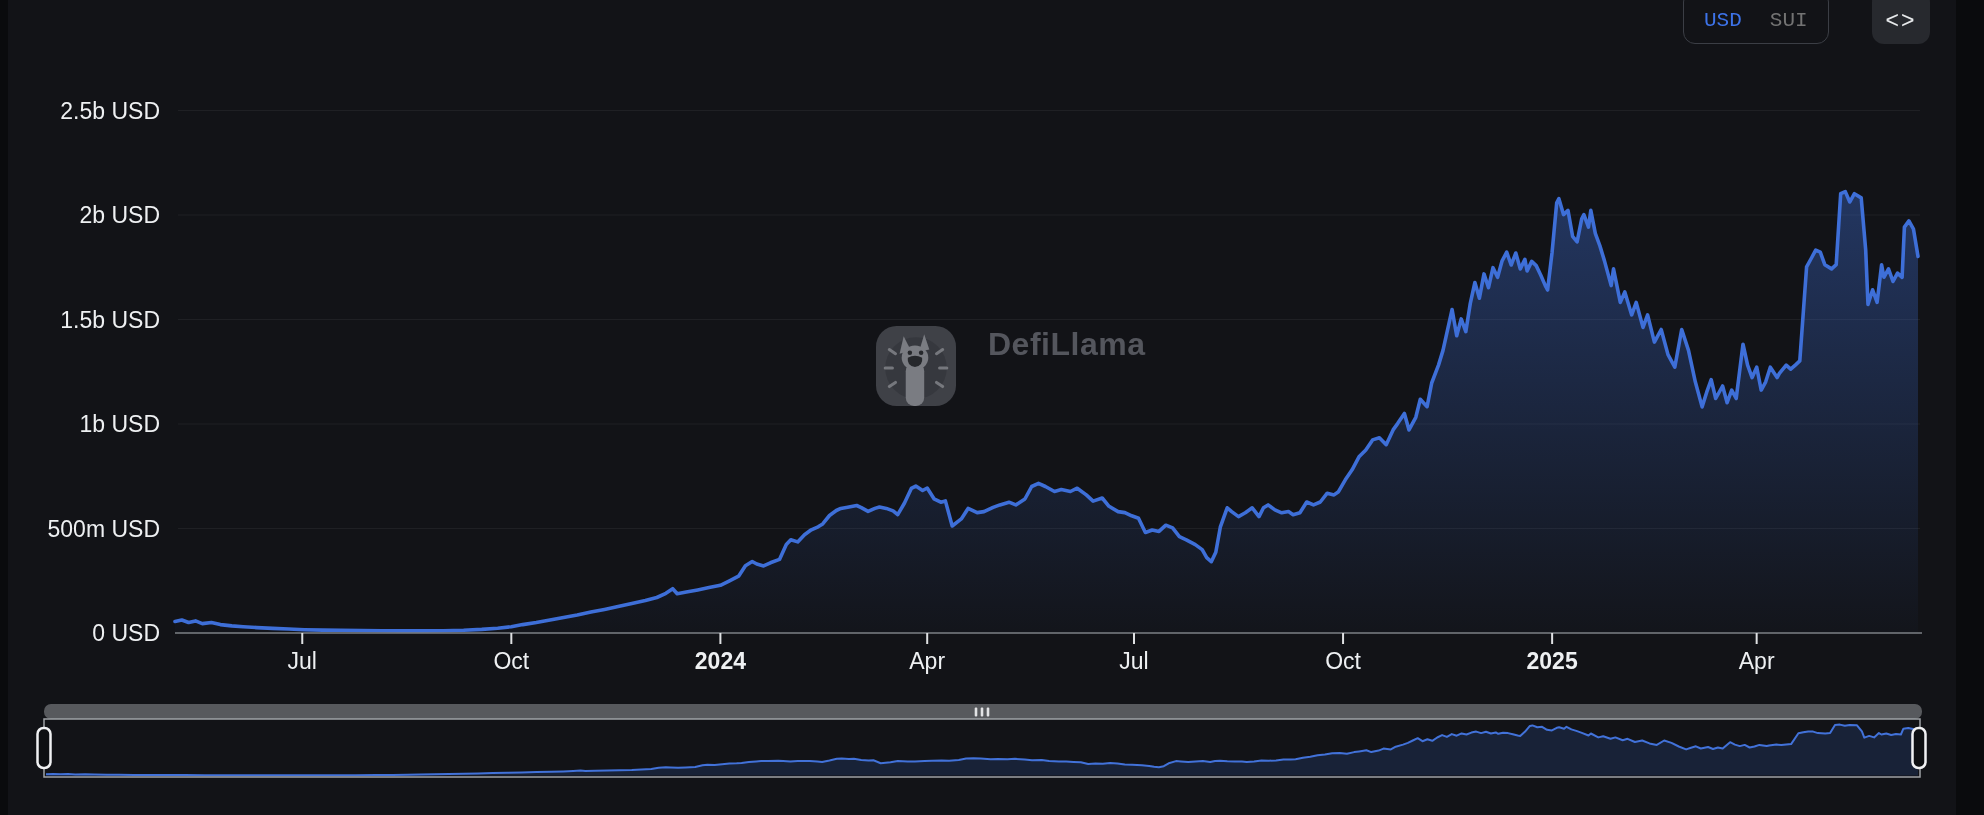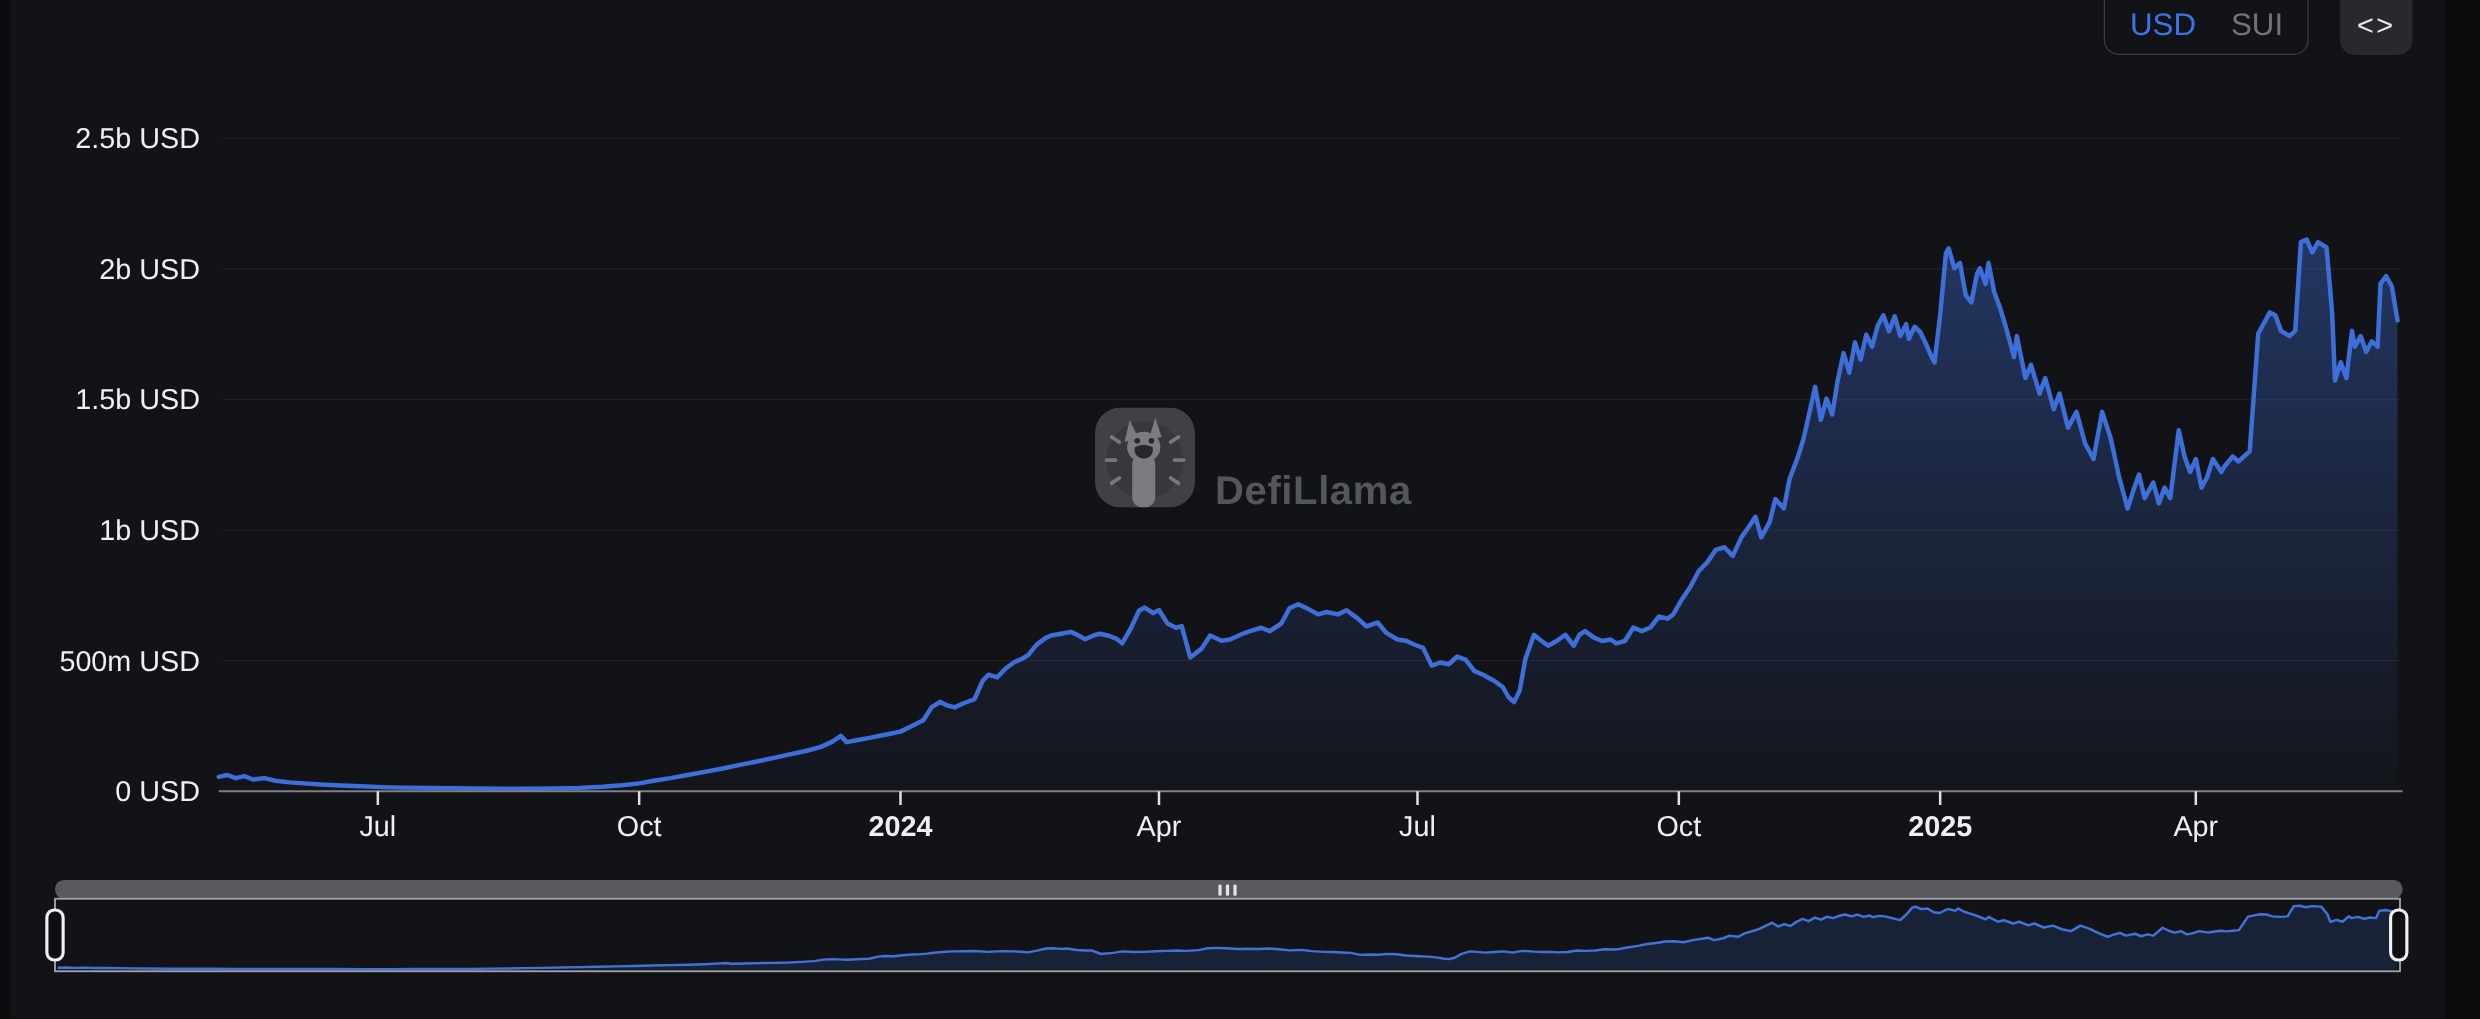--- a/index.html
+++ b/index.html
@@ -5,29 +5,29 @@
   html,body{margin:0;padding:0;background:#0a0b0d;}
   .page{position:relative;width:1984px;height:815px;background:#0a0b0d;overflow:hidden;
         font-family:"Liberation Sans",sans-serif;}
   .card{position:absolute;left:8px;top:0;right:28px;bottom:0;background:#121317;}
   #chart-svg{position:absolute;left:0;top:0;width:1984px;height:815px;display:block;}
   svg text{font-family:"Liberation Sans",sans-serif;fill:#eef0f2;font-size:23px;}
   svg text.bold{font-weight:bold;}
 
   .toggle{position:absolute;left:1683px;top:-10px;height:54px;display:flex;align-items:center;
           gap:8px;border:1px solid #3b3e45;border-radius:12px;padding:6px 10px 0 10px;box-sizing:border-box;}
-  .toggle button{background:none;border:none;font-family:Liberation Sans, sans-serif;
-          font-size:25px;cursor:pointer;padding:4px 10px;}
+  .toggle button{background:none;border:none;font-family:Liberation Mono, monospace;
+          font-size:21px;cursor:pointer;padding:4px 10px;}
   .toggle .usd{color:#3d73e9;}
   .toggle .sui{color:#737373;}
   .embed{position:absolute;left:1872px;top:-10px;width:58px;height:54px;background:#27292e;
          border:none;border-radius:12px;color:#e8eaec;font-size:23px;cursor:pointer;
          font-family:"Liberation Sans",sans-serif;letter-spacing:2px;padding-top:8px;}
 
-  .watermark{position:absolute;left:876px;top:326px;display:flex;align-items:flex-end;gap:16px;
+  .watermark{position:absolute;left:876px;top:326px;display:flex;align-items:flex-start;gap:32px;
              pointer-events:none;}
   .watermark .brand{font-size:32px;font-weight:bold;color:#54565d;letter-spacing:.5px;}
 </style>
 </head>
 <body>
 
 <div class="page">
   <div class="card"></div>
 
   <svg id="chart-svg" viewBox="0 0 1984 815">

